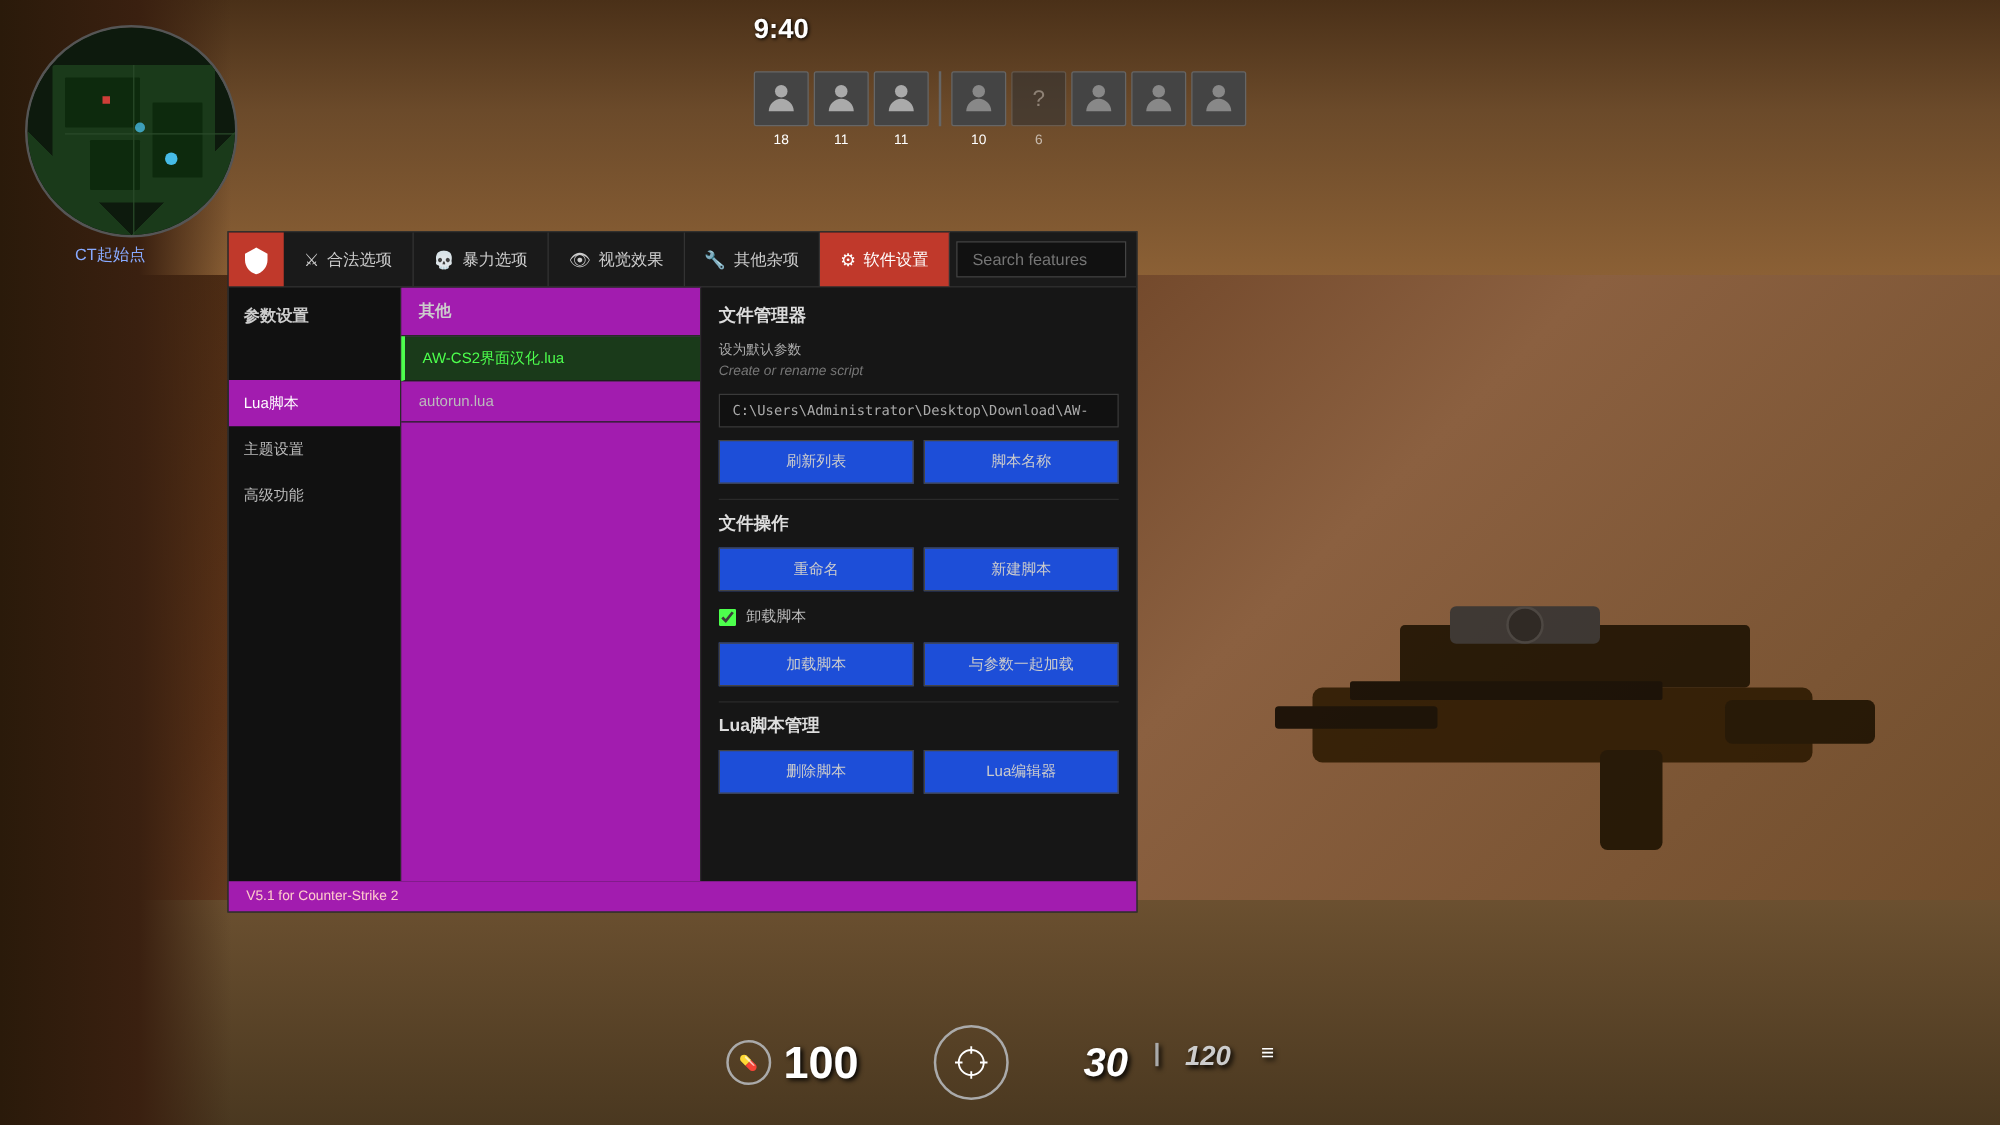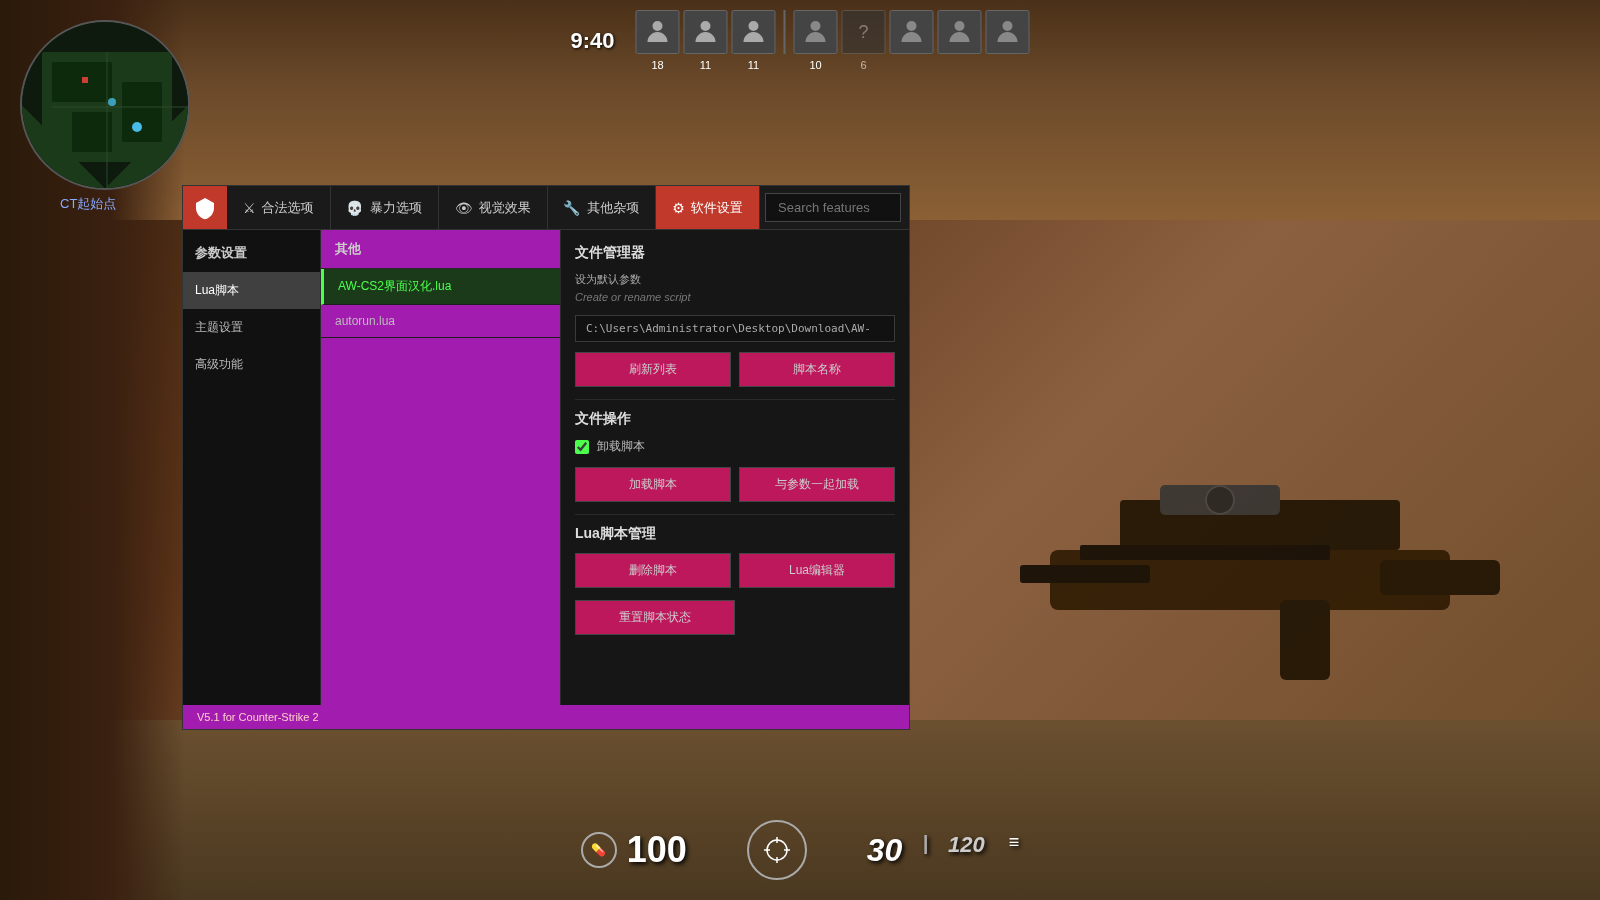--- a/index.html
+++ b/index.html
@@ -71,22 +71,22 @@
     }
 
     
     .hud-top {
       position: absolute;
       top: 10px;
       left: 50%;
       transform: translateX(-50%);
       z-index: 20;
       display: flex;
-      flex-direction: row;
-      align-items: flex-end;
+      flex-direction: column;
+      align-items: flex-start;
       gap: 21px;
     }
     .timer {
       color: white;
       font-size: 22px;
       font-weight: bold;
       text-shadow: 1px 1px 3px #000;
     }
     .player-icons {
       display: flex;
@@ -275,22 +275,23 @@
       font-weight: bold;
     }
     .sidebar-item {
       padding: 10px 12px;
       color: #bbb;
       font-size: 12px;
       cursor: pointer;
       transition: background 0.2s;
     }
     .sidebar-item.active {
-      background: #404040;
-      color: white;
+      background: #a21caf;
+      color: white;
+      margin-top: 32px;
     }
 
     
     .middle-section {
       width: 240px;
       background: #a21caf;
       border-right: 1px solid #2a2a2a;
       flex-shrink: 0;
     }
     .section-title {
@@ -347,21 +348,21 @@
 
     .btn-row {
       display: flex;
       gap: 8px;
       margin-bottom: 12px;
     }
 
     .btn {
       flex: 1;
       padding: 8px 12px;
-      background: #be185d;
+      background: #1d4ed8;
       border: 1px solid #444;
       color: #ccc;
       font-size: 12px;
       cursor: pointer;
       text-align: center;
       font-family: 'Microsoft YaHei', Arial, sans-serif;
       transition: background 0.2s;
     }
 
     .divider-line {
@@ -573,20 +574,24 @@
       <div class="btn-row">
         <button class="btn">刷新列表</button>
         <button class="btn">脚本名称</button>
       </div>
 
       <hr class="divider-line">
 
       
       <div class="section-header">文件操作</div>
 
+      <div class="btn-row">
+        <button class="btn">重命名</button>
+        <button class="btn">新建脚本</button>
+      </div>
 
       <div class="checkbox-row">
         <input type="checkbox" id="unload-cb" checked="" style="">
         <label class="checkbox-label" for="unload-cb">卸载脚本</label>
       </div>
 
       <div class="btn-row">
         <button class="btn">加载脚本</button>
         <button class="btn">与参数一起加载</button>
       </div>
@@ -594,23 +599,20 @@
       <hr class="divider-line">
 
       
       <div class="section-header">Lua脚本管理</div>
 
       <div class="btn-row">
         <button class="btn">删除脚本</button>
         <button class="btn">Lua编辑器</button>
       </div>
 
-      <div class="btn-row">
-        <button class="btn" style="max-width:160px;">重置脚本状态</button>
-      </div>
 
     </div>
   </div>
 
   <div class="panel-footer">V5.1 for Counter-Strike 2</div>
 
 </div>
 
 <div style="position:absolute;right:0;bottom:0;width:600px;height:600px;z-index:5;pointer-events:none;">
   <svg width="600" height="600" viewBox="0 0 600 600" style="position:absolute;bottom:0;right:0;">

